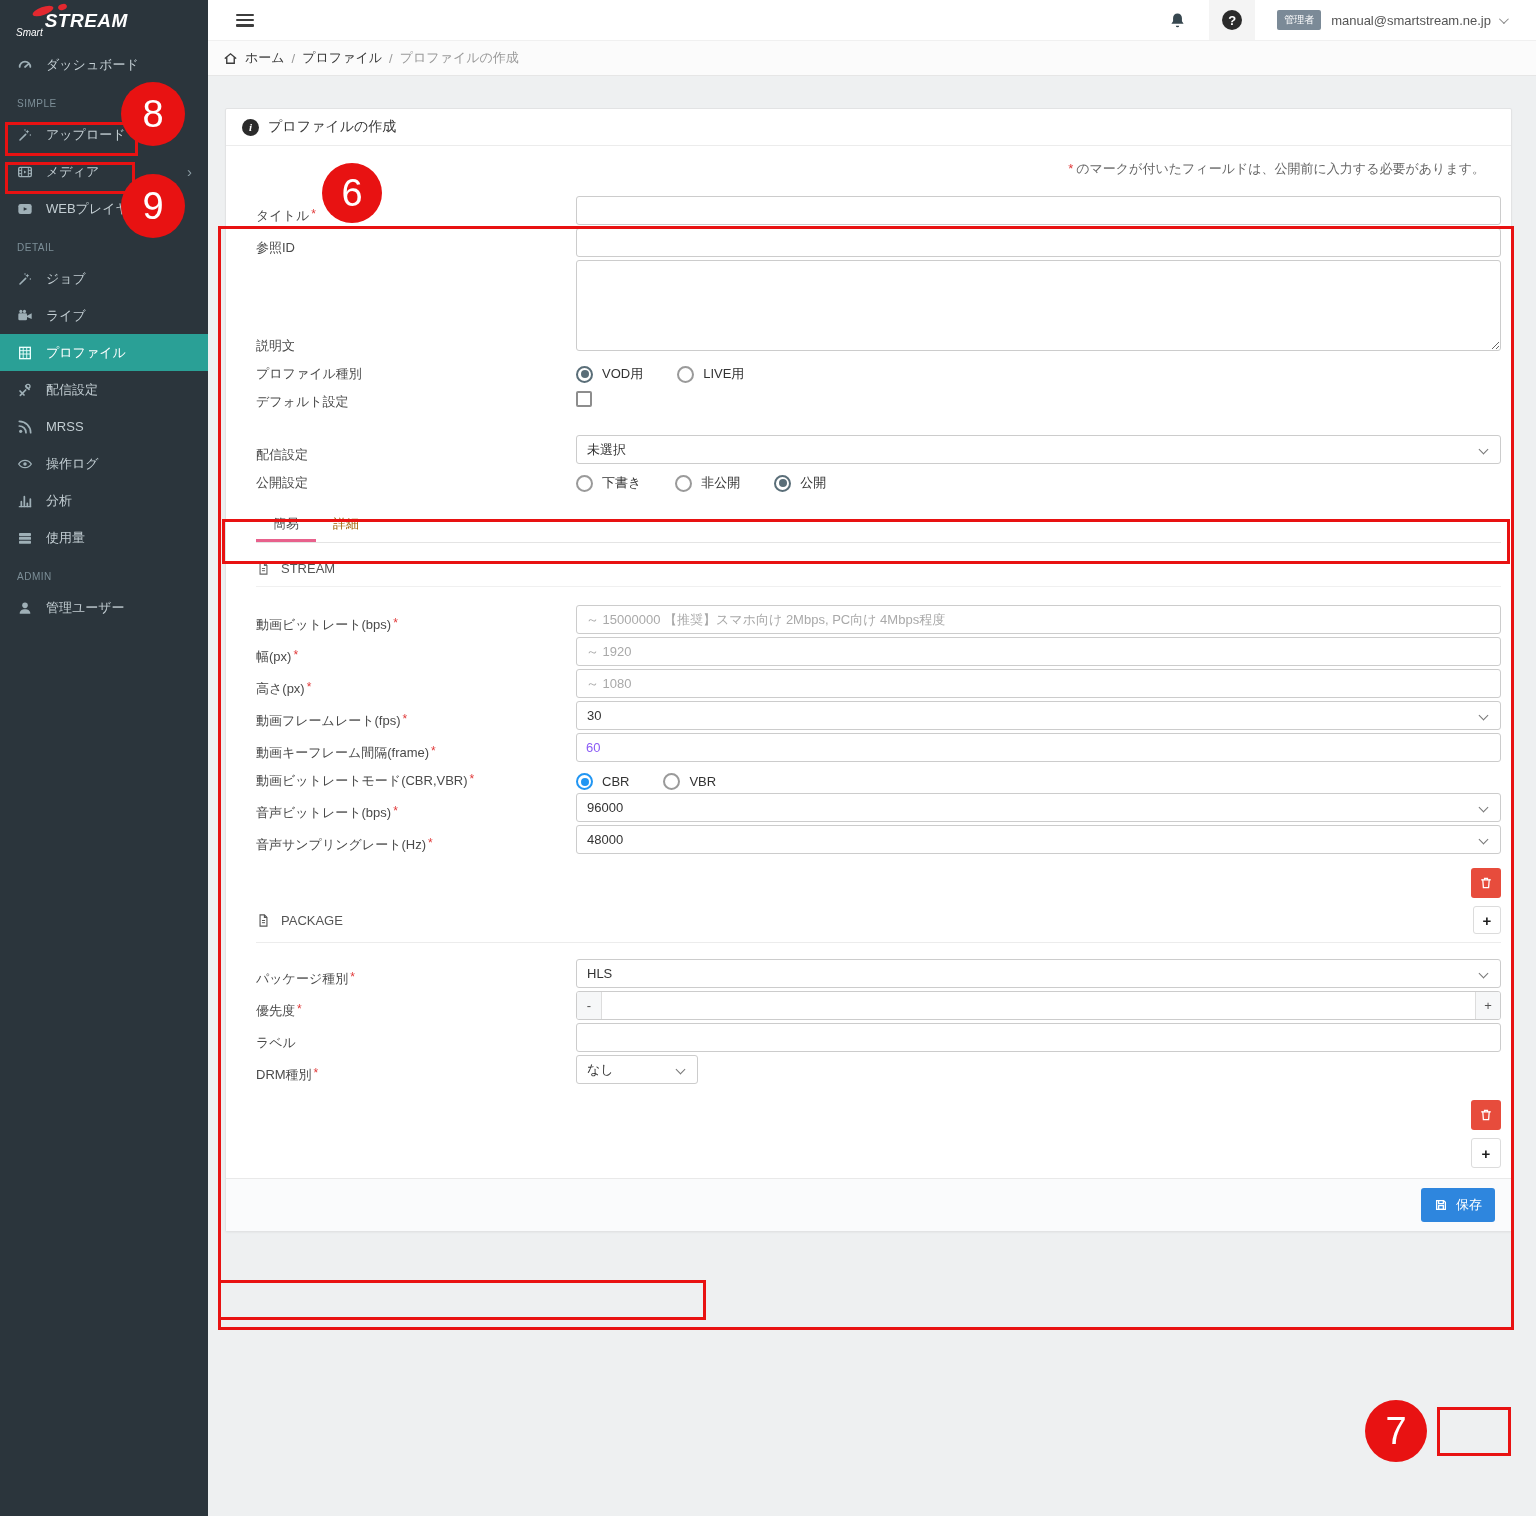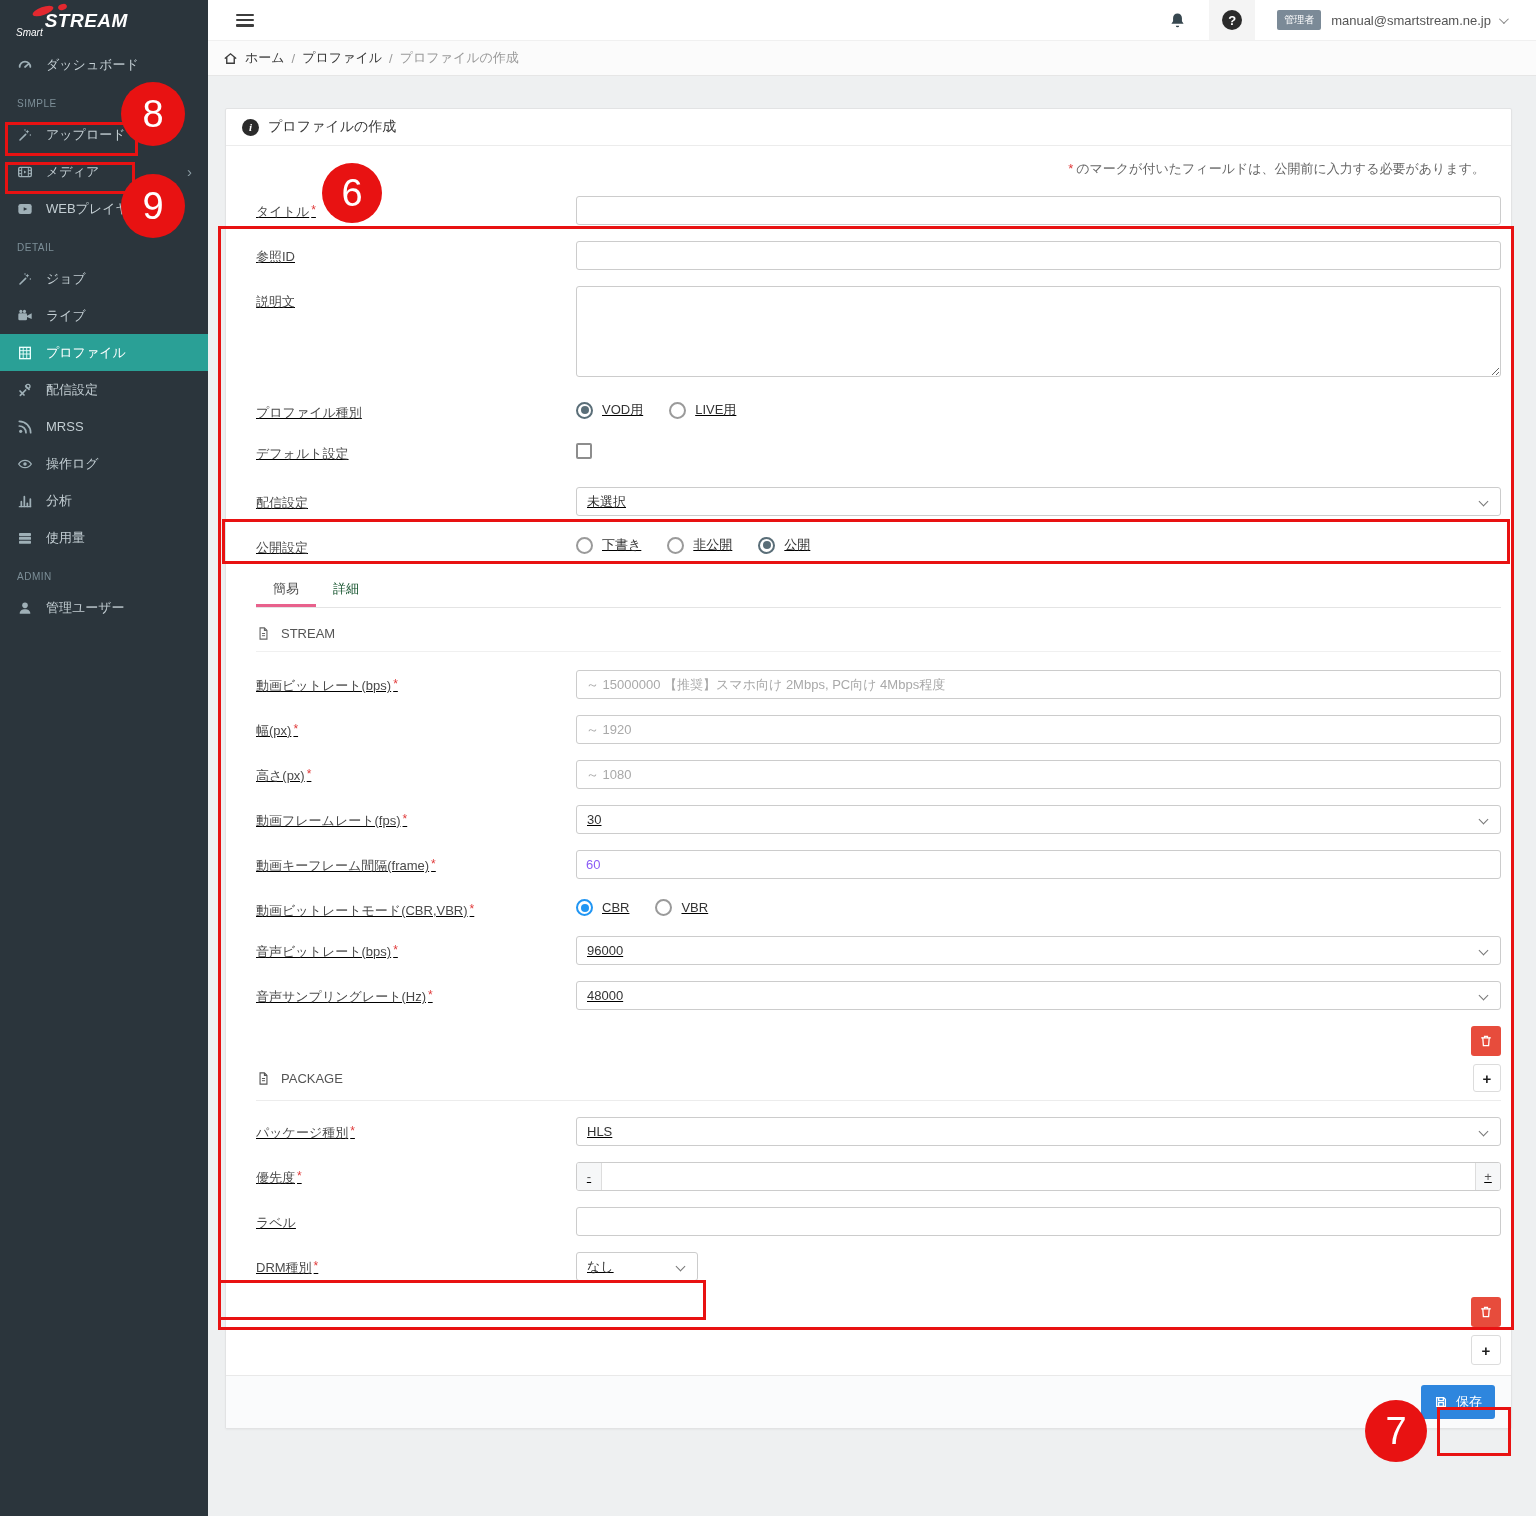--- a/index.html
+++ b/index.html
@@ -50,41 +50,41 @@
   .required-note { text-align:right; font-size:13px; color:#666; margin-right:26px; height:18px; }
   .req { color:#e03a3a; margin-right:3px; }
   .req-mark { color:#e03a3a; margin-left:2px; font-size:12px; vertical-align:top; }
 
   .section-head { display:flex; align-items:center; gap:10px; margin-top:18px; margin-right:10px; padding-bottom:10px; border-bottom:1px solid #ececec; font-size:13px; color:#555; }
   .section-head .doc { color:#666; display:flex; }
   .chev-circle { margin-left:auto; margin-right:16px; width:19px; height:19px; border:1.4px solid #9a9a9a; border-radius:50%; position:relative; cursor:pointer; }
   .chev-circle::after { content:""; position:absolute; left:5px; top:4.5px; width:5px; height:5px; border-right:1.5px solid #9a9a9a; border-bottom:1.5px solid #9a9a9a; transform:rotate(45deg); }
 
   .form-area { margin-top:18px; }
-  .form-row { display:flex; align-items:flex-start; margin-bottom:16px;text-decoration:underline; }
+  .form-row { display:flex; align-items:flex-end; margin-bottom:3px; }
   .form-label { width:320px; flex:0 0 320px; padding-top:7px; font-size:13px; color:#4a4a4a; }
   .control-col { flex:1; margin-right:10px; }
   input.text, textarea.text { width:100%; height:29px; border:1px solid #ccc; border-radius:3px; padding:0 9px; font-size:13px; color:#8b5cf6; background:#fff; outline:none; }
   input.text::placeholder, textarea.text::placeholder { color:#a9a9a9; }
   textarea.text { height:91px; padding-top:6px; resize:vertical; }
   .select { height:29px; border:1px solid #ccc; border-radius:3px; display:flex; align-items:center; padding:0 10px; font-size:13px; color:#333; position:relative; cursor:pointer; background:#fff; }
   .select .sel-caret { position:absolute; right:13px; top:10px; width:7px; height:7px; border-right:1.6px solid #777; border-bottom:1.6px solid #777; transform:rotate(45deg); }
   .select.narrow { width:122px; flex:0 0 122px; }
 
-  .radio-group { display:flex; gap:26px; padding-top:4px; }
+  .radio-group { display:flex; gap:34px; padding-top:4px; }
   .radio-opt { display:flex; align-items:center; gap:9px; font-size:13px; color:#333; cursor:pointer; }
   .radio { width:17px; height:17px; border:2px solid #9a9a9a; border-radius:50%; background:#fff; position:relative; flex:0 0 17px; }
   .radio.checked-dark { border-color:#5a6e78; }
   .radio.checked-dark::after { content:""; position:absolute; inset:2.5px; background:#5a6e78; border-radius:50%; }
   .radio.checked-blue { border-color:#2196f3; }
   .radio.checked-blue::after { content:""; position:absolute; inset:2.5px; background:#2196f3; border-radius:50%; }
   .checkbox { width:16px; height:16px; border:2px solid #8d8d8d; border-radius:2px; background:#fff; display:inline-block; margin-top:5px; cursor:pointer; }
 
   .tabs { display:flex; margin-right:10px; border-bottom:1px solid #e4e4e4; margin-top:16px; }
-  .tab { padding:7px 17px 9px; font-size:13px; color:#14532d; cursor:pointer; }
+  .tab { padding:7px 17px 9px; font-size:13px; color:#a16207; cursor:pointer; }
   .tab.active { color:#4a4a4a; box-shadow:inset 0 -3px 0 #e8618c; }
 
   .btn-row { display:flex; justify-content:flex-end; margin-right:10px; }
   .btn-sq { width:30px; height:30px; border-radius:3px; display:flex; align-items:center; justify-content:center; cursor:pointer; }
   .btn-trash { background:#e74c3c; color:#fff; }
   .btn-plus { background:#fff; border:1px solid #dcdcdc; color:#1e1e1e; font-size:15px; font-weight:bold; }
   .pkg-head { display:flex; align-items:center; gap:10px; margin-top:8px; margin-right:10px; padding-bottom:8px; border-bottom:1px solid #ececec; font-size:13px; color:#555; }
   .pkg-head .btn-sq { margin-left:auto; width:28px; height:28px; }
 
   .input-group { display:flex; height:29px; border:1px solid #ccc; border-radius:3px; overflow:hidden; background:#fff; }

